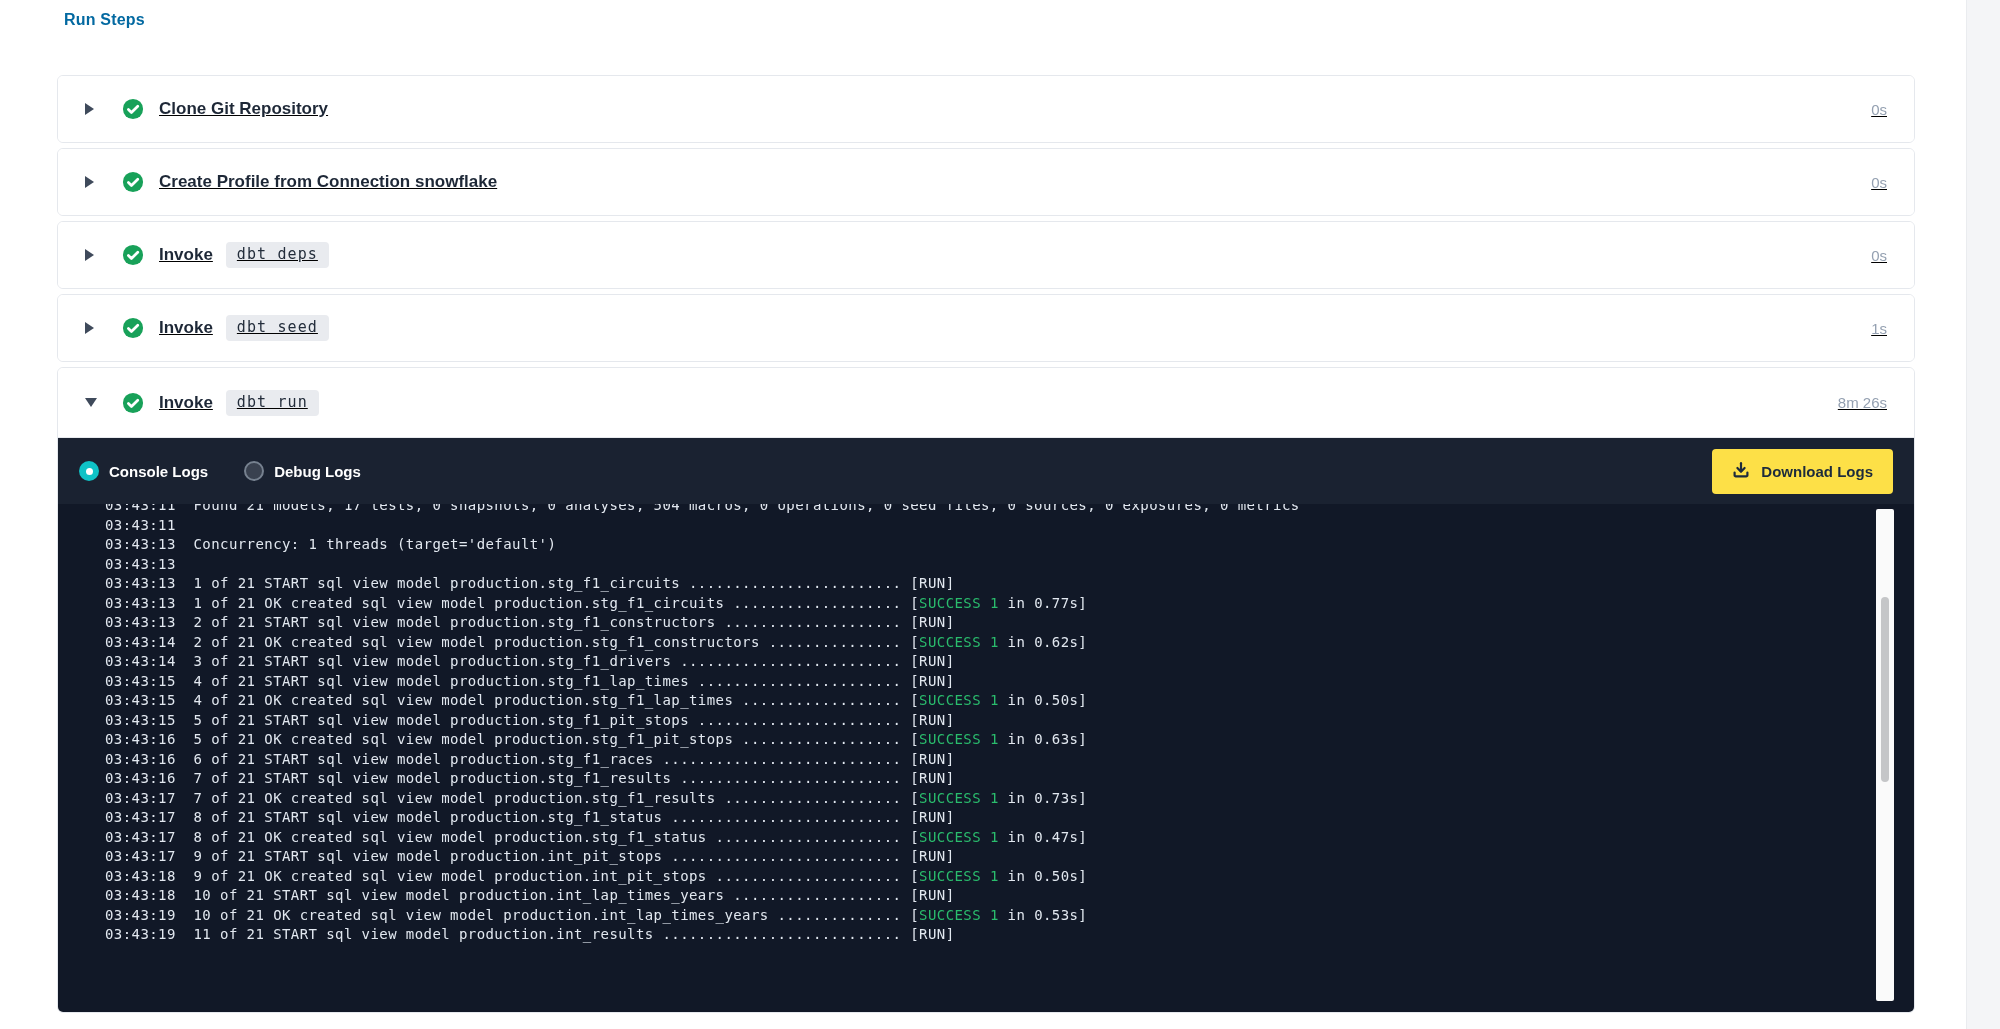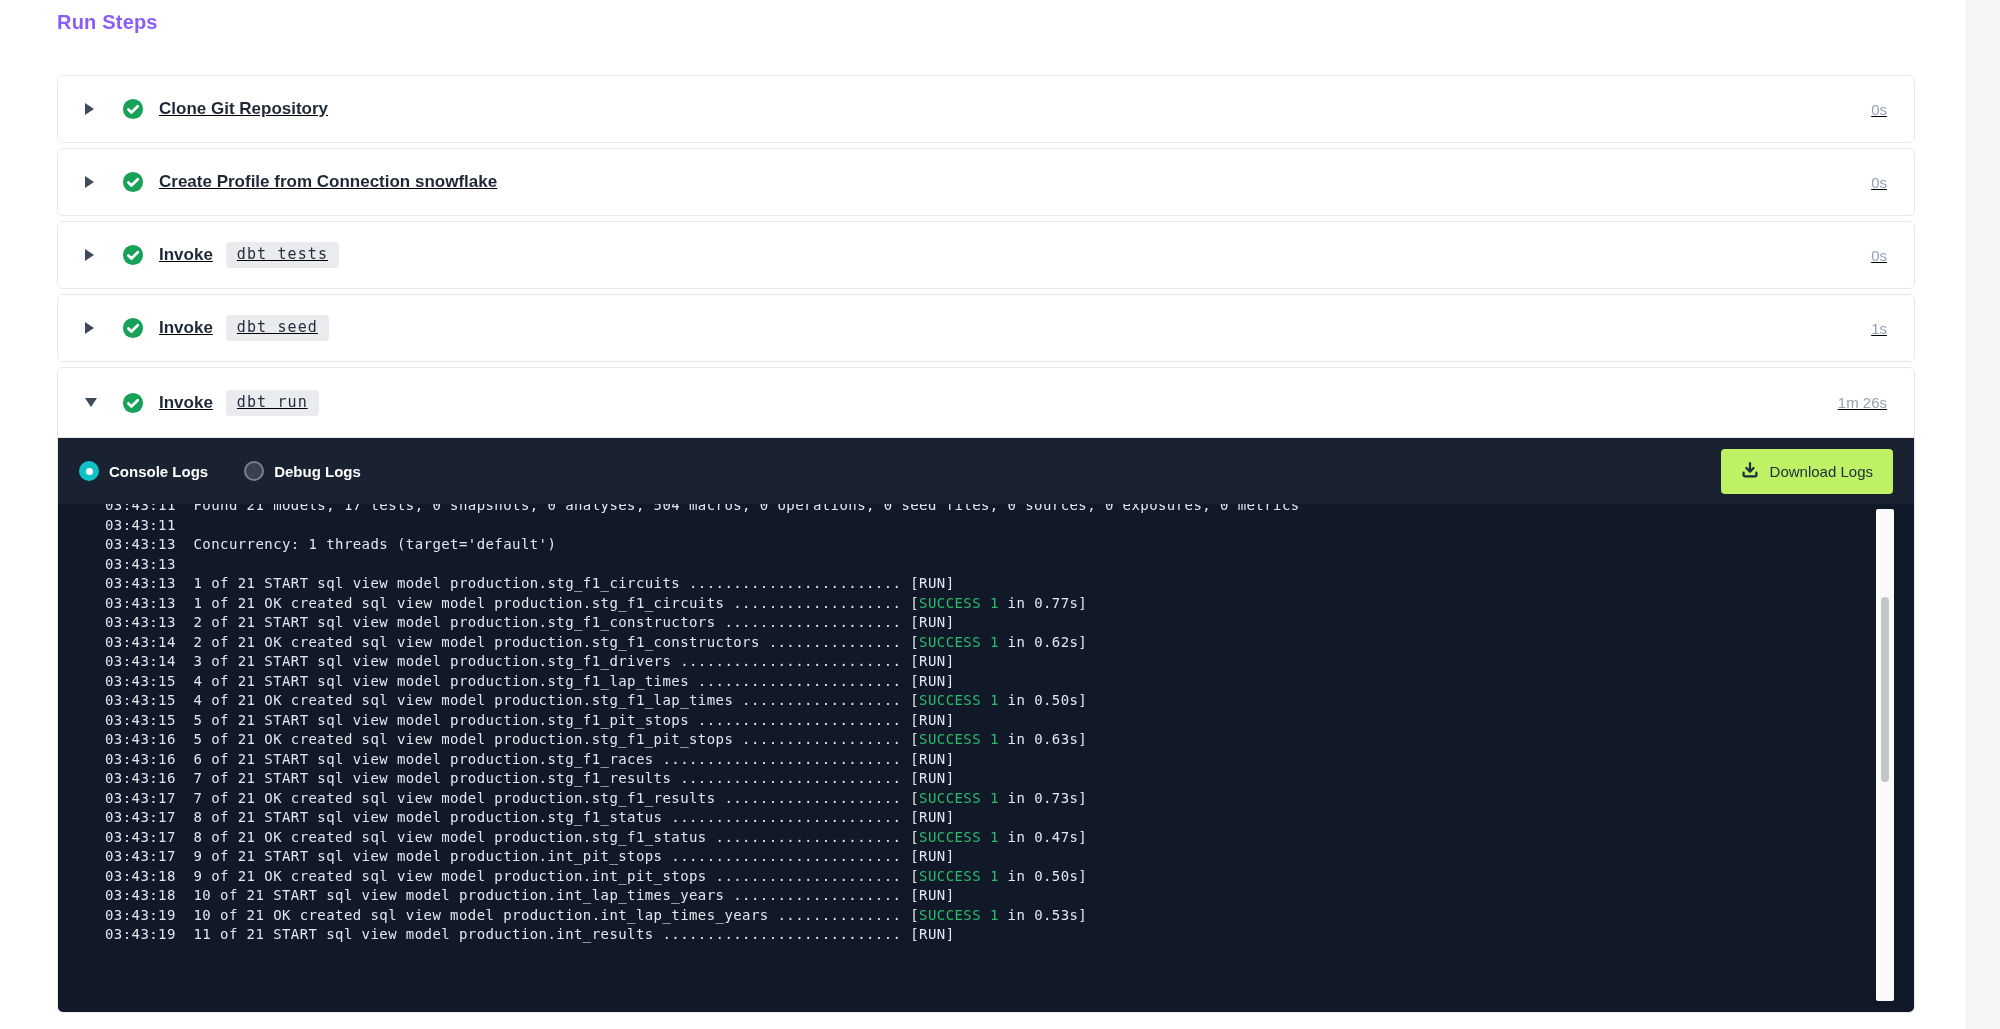--- a/index.html
+++ b/index.html
@@ -8,22 +8,22 @@
     position:relative;
     background:#ffffff;
     font-family:"Liberation Sans", sans-serif;
     overflow:hidden;
   }
   .right-gutter {
     position:absolute; left:1966px; top:0; width:34px; height:1029px;
     background:#f4f5f7; border-left:1px solid #eaecef;
   }
   .heading {
-    position:absolute; left:57px; top:11px;
-    font-size:20px; font-weight:700; color:#8b5cf6; letter-spacing:0.2px;
+    position:absolute; left:64px; top:11px;
+    font-size:16px; font-weight:700; color:#0369a1; letter-spacing:0.2px;
   }
   .steps {
     position:absolute; left:57px; top:75px; width:1858px;
     display:flex; flex-direction:column; gap:5px;
   }
   .card {
     background:#ffffff;
     border:1px solid #e5e8ed;
     border-radius:6px;
     overflow:hidden;
@@ -56,24 +56,24 @@
   .radio-group + .radio-group { margin-left:36px; }
   .radio {
     width:20px; height:20px; border-radius:50%;
     display:flex; align-items:center; justify-content:center; flex:0 0 auto;
   }
   .radio.on { background:#0fc2c6; }
   .radio.on .dot { width:7px; height:7px; border-radius:50%; background:#ffffff; }
   .radio.off { border:2px solid #76818f; background:#39414f; }
   .radio-label { margin-left:10px; font-size:15px; font-weight:700; color:#ffffff; }
   .dl-btn {
-    margin-left:auto; height:45px; background:#bef264; border:none; border-radius:4px;
+    margin-left:auto; height:45px; background:#fde047; border:none; border-radius:4px;
     display:flex; align-items:center; gap:11px; padding:0 20px; cursor:pointer;
     font-family:"Liberation Sans", sans-serif;
-    font-size:15px; font-weight:400; color:#1d2b3c;
+    font-size:15px; font-weight:700; color:#1d2b3c;
   }
   .console {
     position:relative; height:508px; background:#111827;
     padding-left:47px; overflow:hidden;
   }
   .lines { padding-top:0; margin-top:-8px; }
   .log-line {
     white-space:pre;
     font-family:"DejaVu Sans Mono", monospace;
     font-size:14px; line-height:19.5px; letter-spacing:0.42px;
@@ -124,21 +124,21 @@
     <div class="card">
       <div class="step-head">
         <span class="caret">
           <span class="caret-right"></span>
         </span>
         <span class="check"><svg width="22" height="22" viewBox="0 0 24 24">
             <circle cx="12" cy="12" r="11" fill="#18a159"></circle>
             <path d="M7 12.6l3.3 3.2L17.2 9" fill="none" stroke="#ffffff" stroke-width="3" stroke-linecap="round" stroke-linejoin="round"></path>
           </svg></span>
         <span class="step-title">Invoke</span>
-        <span class="chip">dbt tests</span>
+        <span class="chip">dbt deps</span>
         <span class="duration">0s</span>
       </div>
     </div>
     <div class="card">
       <div class="step-head">
         <span class="caret">
           <span class="caret-right"></span>
         </span>
         <span class="check"><svg width="22" height="22" viewBox="0 0 24 24">
             <circle cx="12" cy="12" r="11" fill="#18a159"></circle>
@@ -153,21 +153,21 @@
       <div class="step-head">
         <span class="caret">
           <span class="caret-down"></span>
         </span>
         <span class="check"><svg width="22" height="22" viewBox="0 0 24 24">
             <circle cx="12" cy="12" r="11" fill="#18a159"></circle>
             <path d="M7 12.6l3.3 3.2L17.2 9" fill="none" stroke="#ffffff" stroke-width="3" stroke-linecap="round" stroke-linejoin="round"></path>
           </svg></span>
         <span class="step-title">Invoke</span>
         <span class="chip">dbt run</span>
-        <span class="duration">1m 26s</span>
+        <span class="duration">8m 26s</span>
       </div>
       <div class="log-toolbar">
         <span class="radio-group">
           <span class="radio on">
             <span class="dot"></span>
           </span>
           <span class="radio-label">Console Logs</span>
         </span>
         <span class="radio-group">
           <span class="radio off"></span>

